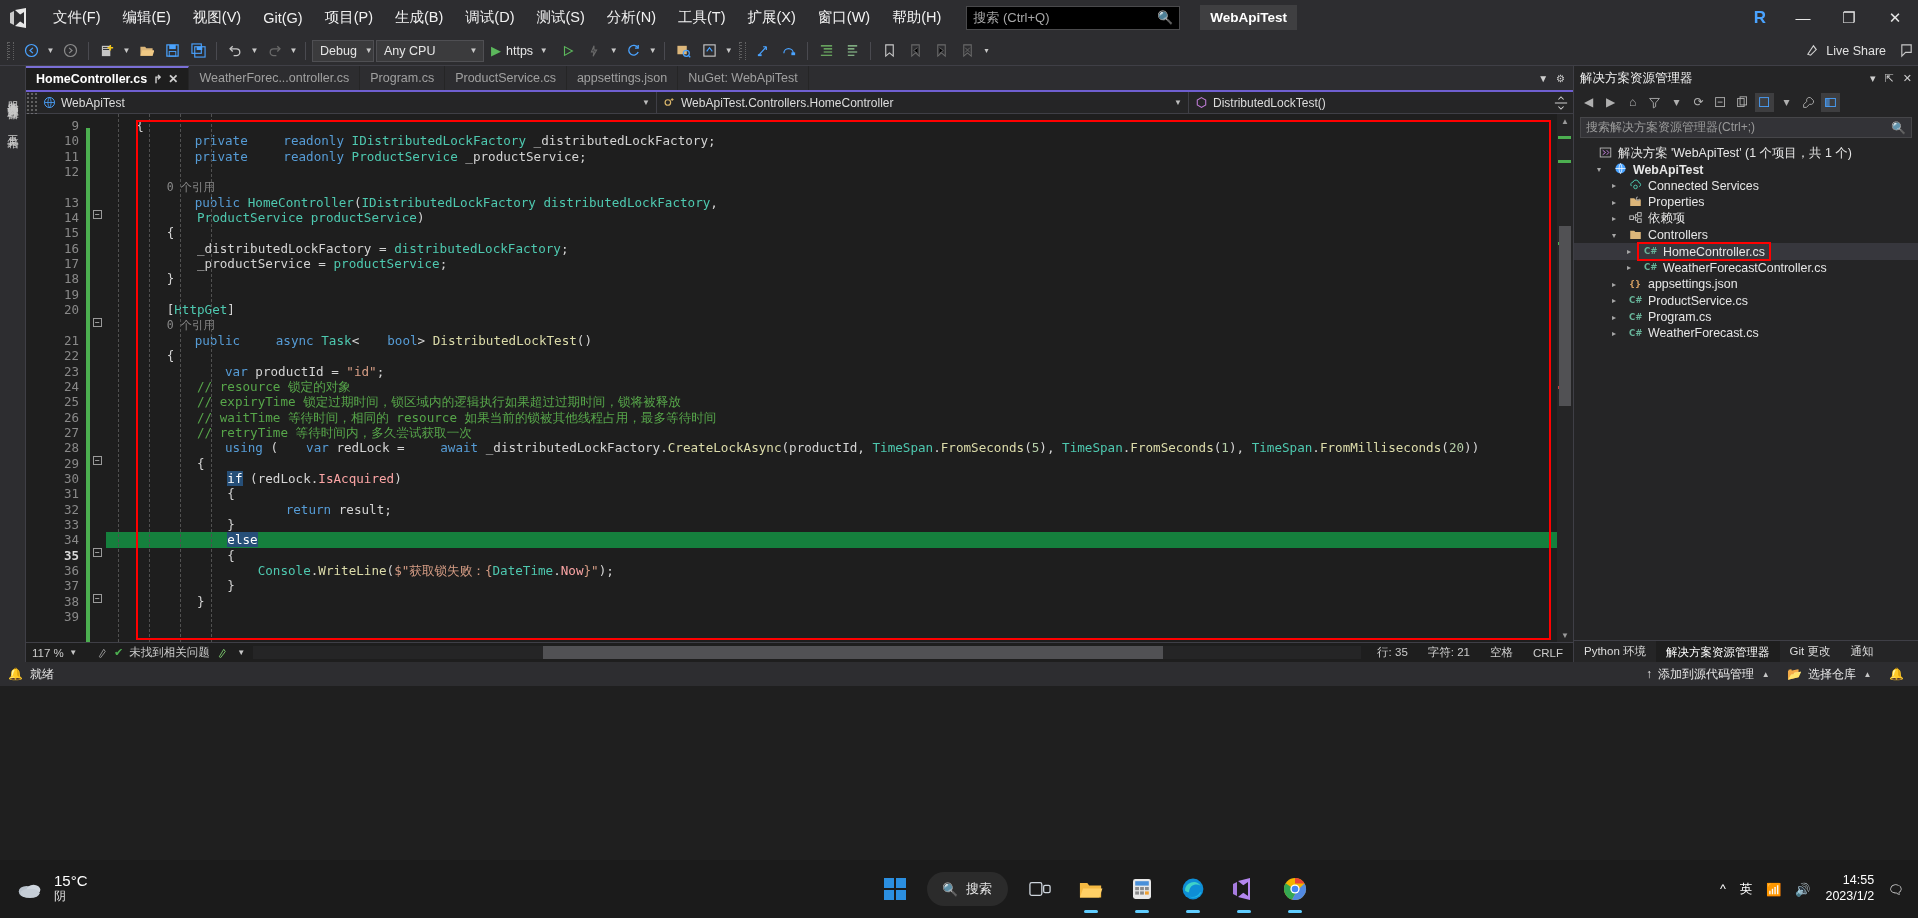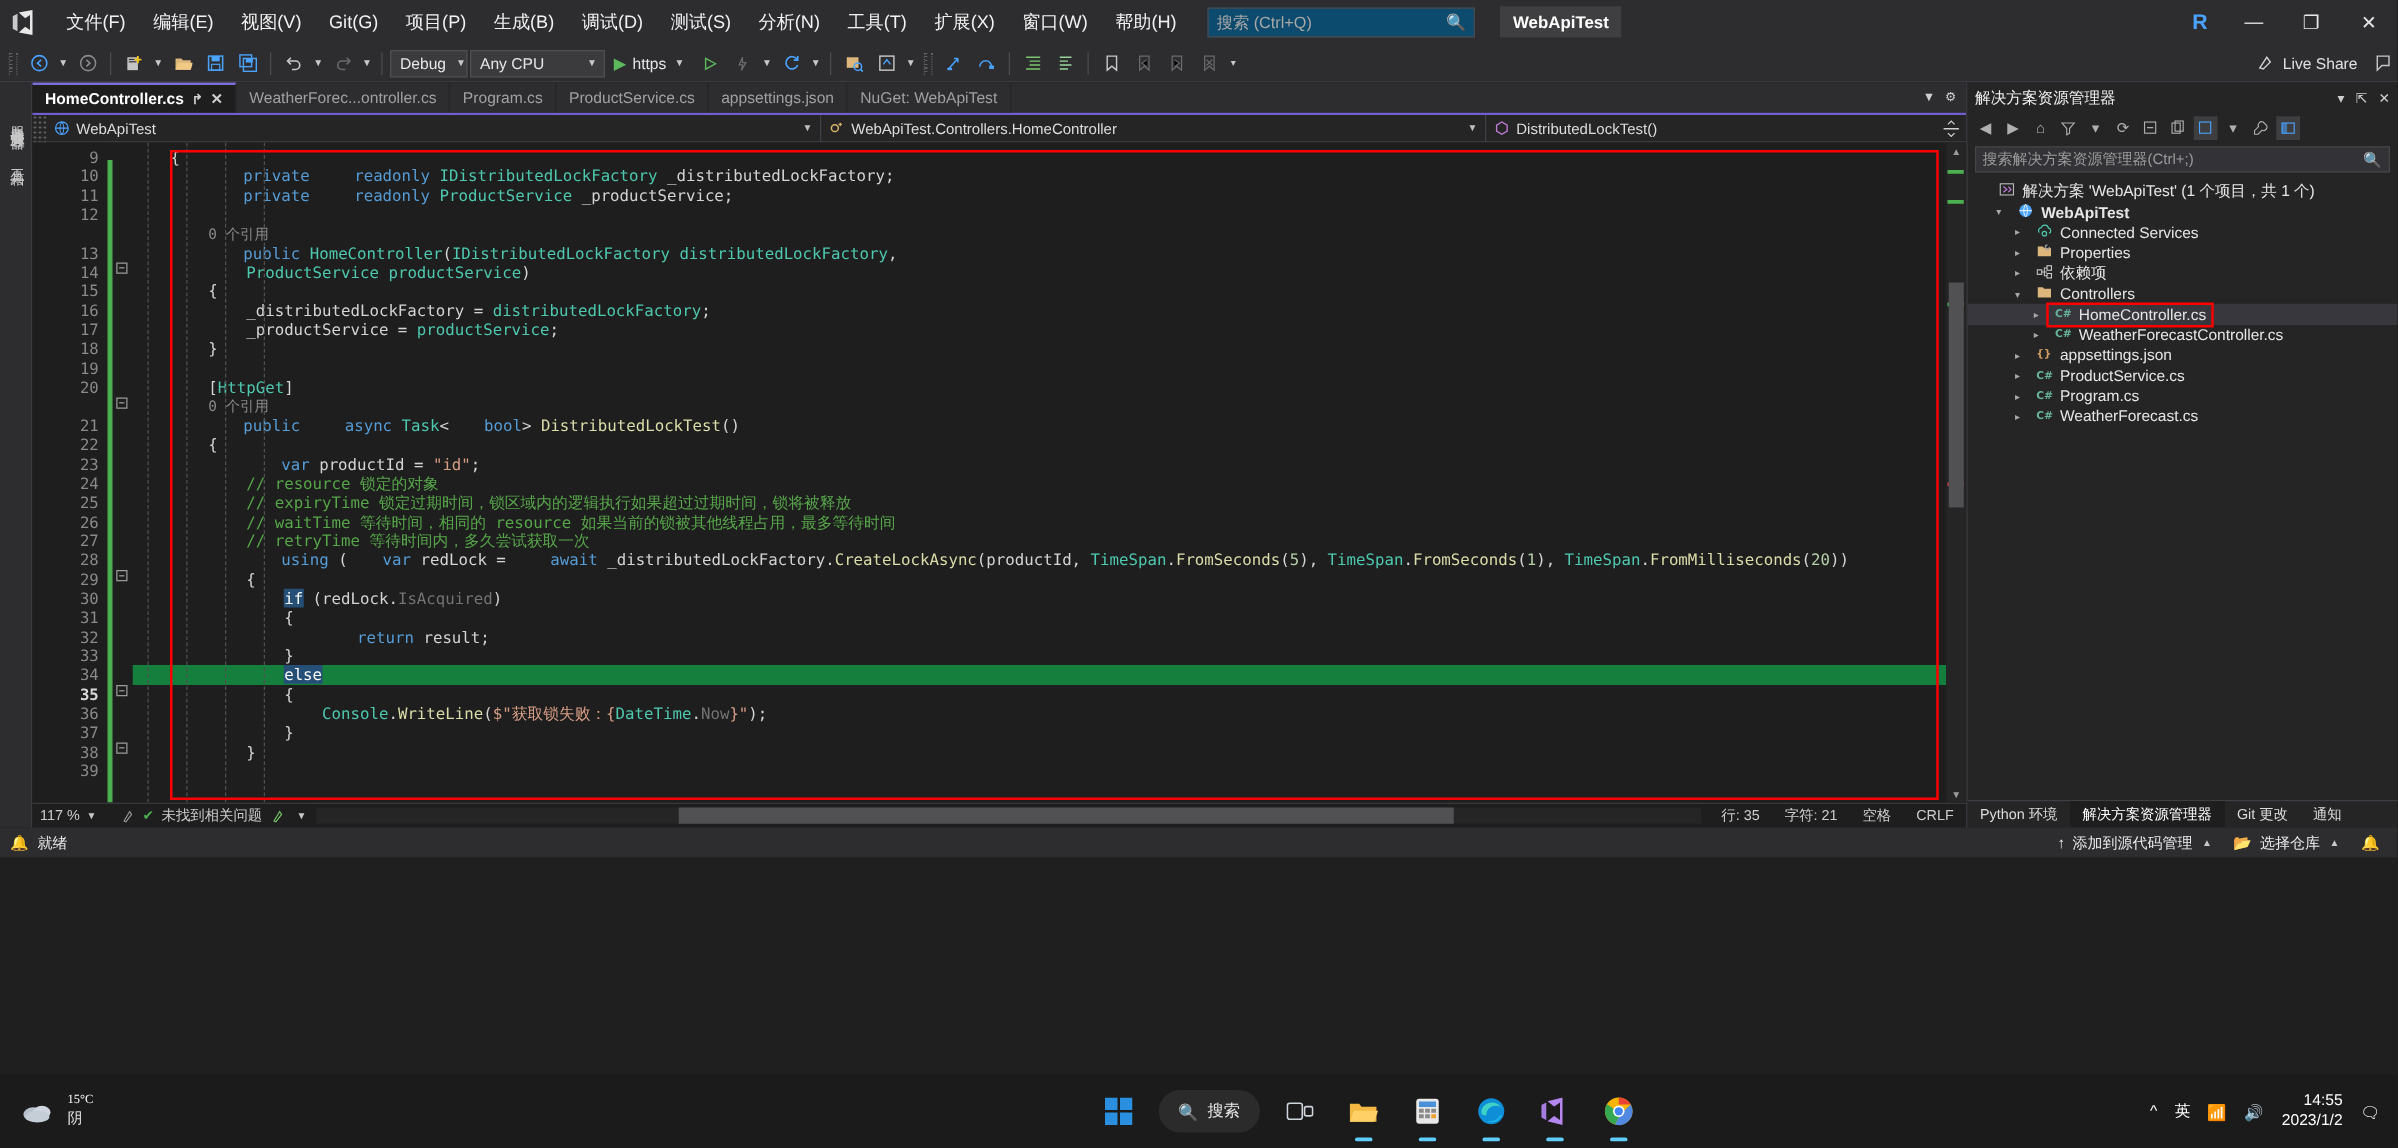--- a/index.html
+++ b/index.html
@@ -14,21 +14,21 @@
   
   .titlebar {
     display: flex; align-items: center; height: 36px;
     background: #2d2d30; color: #f0f0f0; font-size: 14px;
     border-bottom: 1px solid #2d2d30;
   }
   .vs-logo { width: 42px; display:flex; align-items:center; justify-content:center; }
   .vs-logo svg { display:block; }
   .menu-item { padding: 6px 11px; font-size: 14.5px; color: #f1f1f1; white-space: nowrap; }
   .qsearch {
-    margin-left: 14px; width: 214px; height: 24px; background:#0c4a6e;
+    margin-left: 14px; width: 214px; height: 24px; background:#000000;
     border: 1px solid #4a4a4c; color: #a8a8a8; font-size: 13px;
     display: flex; align-items: center; padding: 0 6px; position: relative;
   }
   .qsearch .mag { margin-left:auto; color:#cfcfcf; font-size: 13px; }
   .proj-chip {
     margin-left: 20px; background: #3f3f41; color:#ffffff; font-size: 13.5px;
     font-weight: bold; padding: 5px 10px;
   }
   .tb-right { margin-left: auto; display: flex; align-items: center; }
   .acct { width: 40px; text-align: center; color:#4aa3ff; font-size: 17px; font-weight:600; }
@@ -111,21 +111,21 @@
   .codelines { flex:1; position:relative; padding-top:4px; overflow:hidden;
                font-family:"DejaVu Sans Mono", monospace; font-size:12.6px; }
   .ln { height:15.35px; line-height:15.35px; white-space:pre; color:#d4d4d4; }
   .ln.hl { background:#15803d; }
   .k { color:#569cd6;margin-left:28px; }      
   .t { color:#4ec9b0; }      
   .s { color:#d69d85; }      
   .c { color:#57a64a; }      
   .m { color:#dcdcaa; }      
   .n { color:#b5cea8; }      
-  .v { color:#737373; }      
+  .v { color:#fca5a5; }      
   .ref { color:#8a8a8a; font-size:11.5px; }
   .selblue { background:#264f78; color:#ffffff; }
 
   
   .redrect { position:absolute; border:2px solid #ff0000; pointer-events:none; }
 
   
   .iguide { position:absolute; top:0; bottom:0; width:0; border-left:1px dashed #505050; }
 
   
@@ -175,21 +175,21 @@
   .vsstatus .ready { padding-left:30px; }
   .vsstatus .sright { margin-left:auto; display:flex; align-items:center; gap:16px; padding-right:14px; }
   .vsstatus .chip { display:flex; align-items:center; gap:6px; }
   .bell { position:absolute; left:8px; color:#cfcfcf; font-size:12px; }
 
   
   .taskbar { position:absolute; left:0; bottom:0; width:1918px; height:58px; background:#1b1b1bEE;
              display:flex; align-items:center; }
   .tb-left { display:flex; align-items:center; gap:10px; padding-left:16px; width:470px; color:#ffffff; }
   .wx { display:flex; align-items:center; gap:9px; }
-  .wx .tmp { font-size:10px; line-height:1.05;font-family:Liberation Serif, serif; }
+  .wx .tmp { font-size:15px; line-height:1.05; }
   .wx .cond { font-size:12px; color:#dcdcdc; }
   .tb-center { display:flex; align-items:center; gap:13px; margin-left:auto; margin-right:auto; }
   .ticon { width:38px; height:38px; display:flex; align-items:center; justify-content:center;
            border-radius:5px; position:relative; }
   .tsearch { display:flex; align-items:center; gap:7px; height:34px; padding:0 16px;
              background:#2b2b2b; border-radius:18px; color:#e8e8e8; font-size:13px; }
   .tb-right2 { display:flex; align-items:center; gap:14px; padding-right:14px; color:#ffffff; font-size:12.5px; }
   .clock { text-align:right; line-height:1.25; font-size:12.5px; }
   .running { position:absolute; bottom:-5px; left:50%; transform:translateX(-50%);
              width:14px; height:3px; border-radius:2px; background:#60cdff; }

